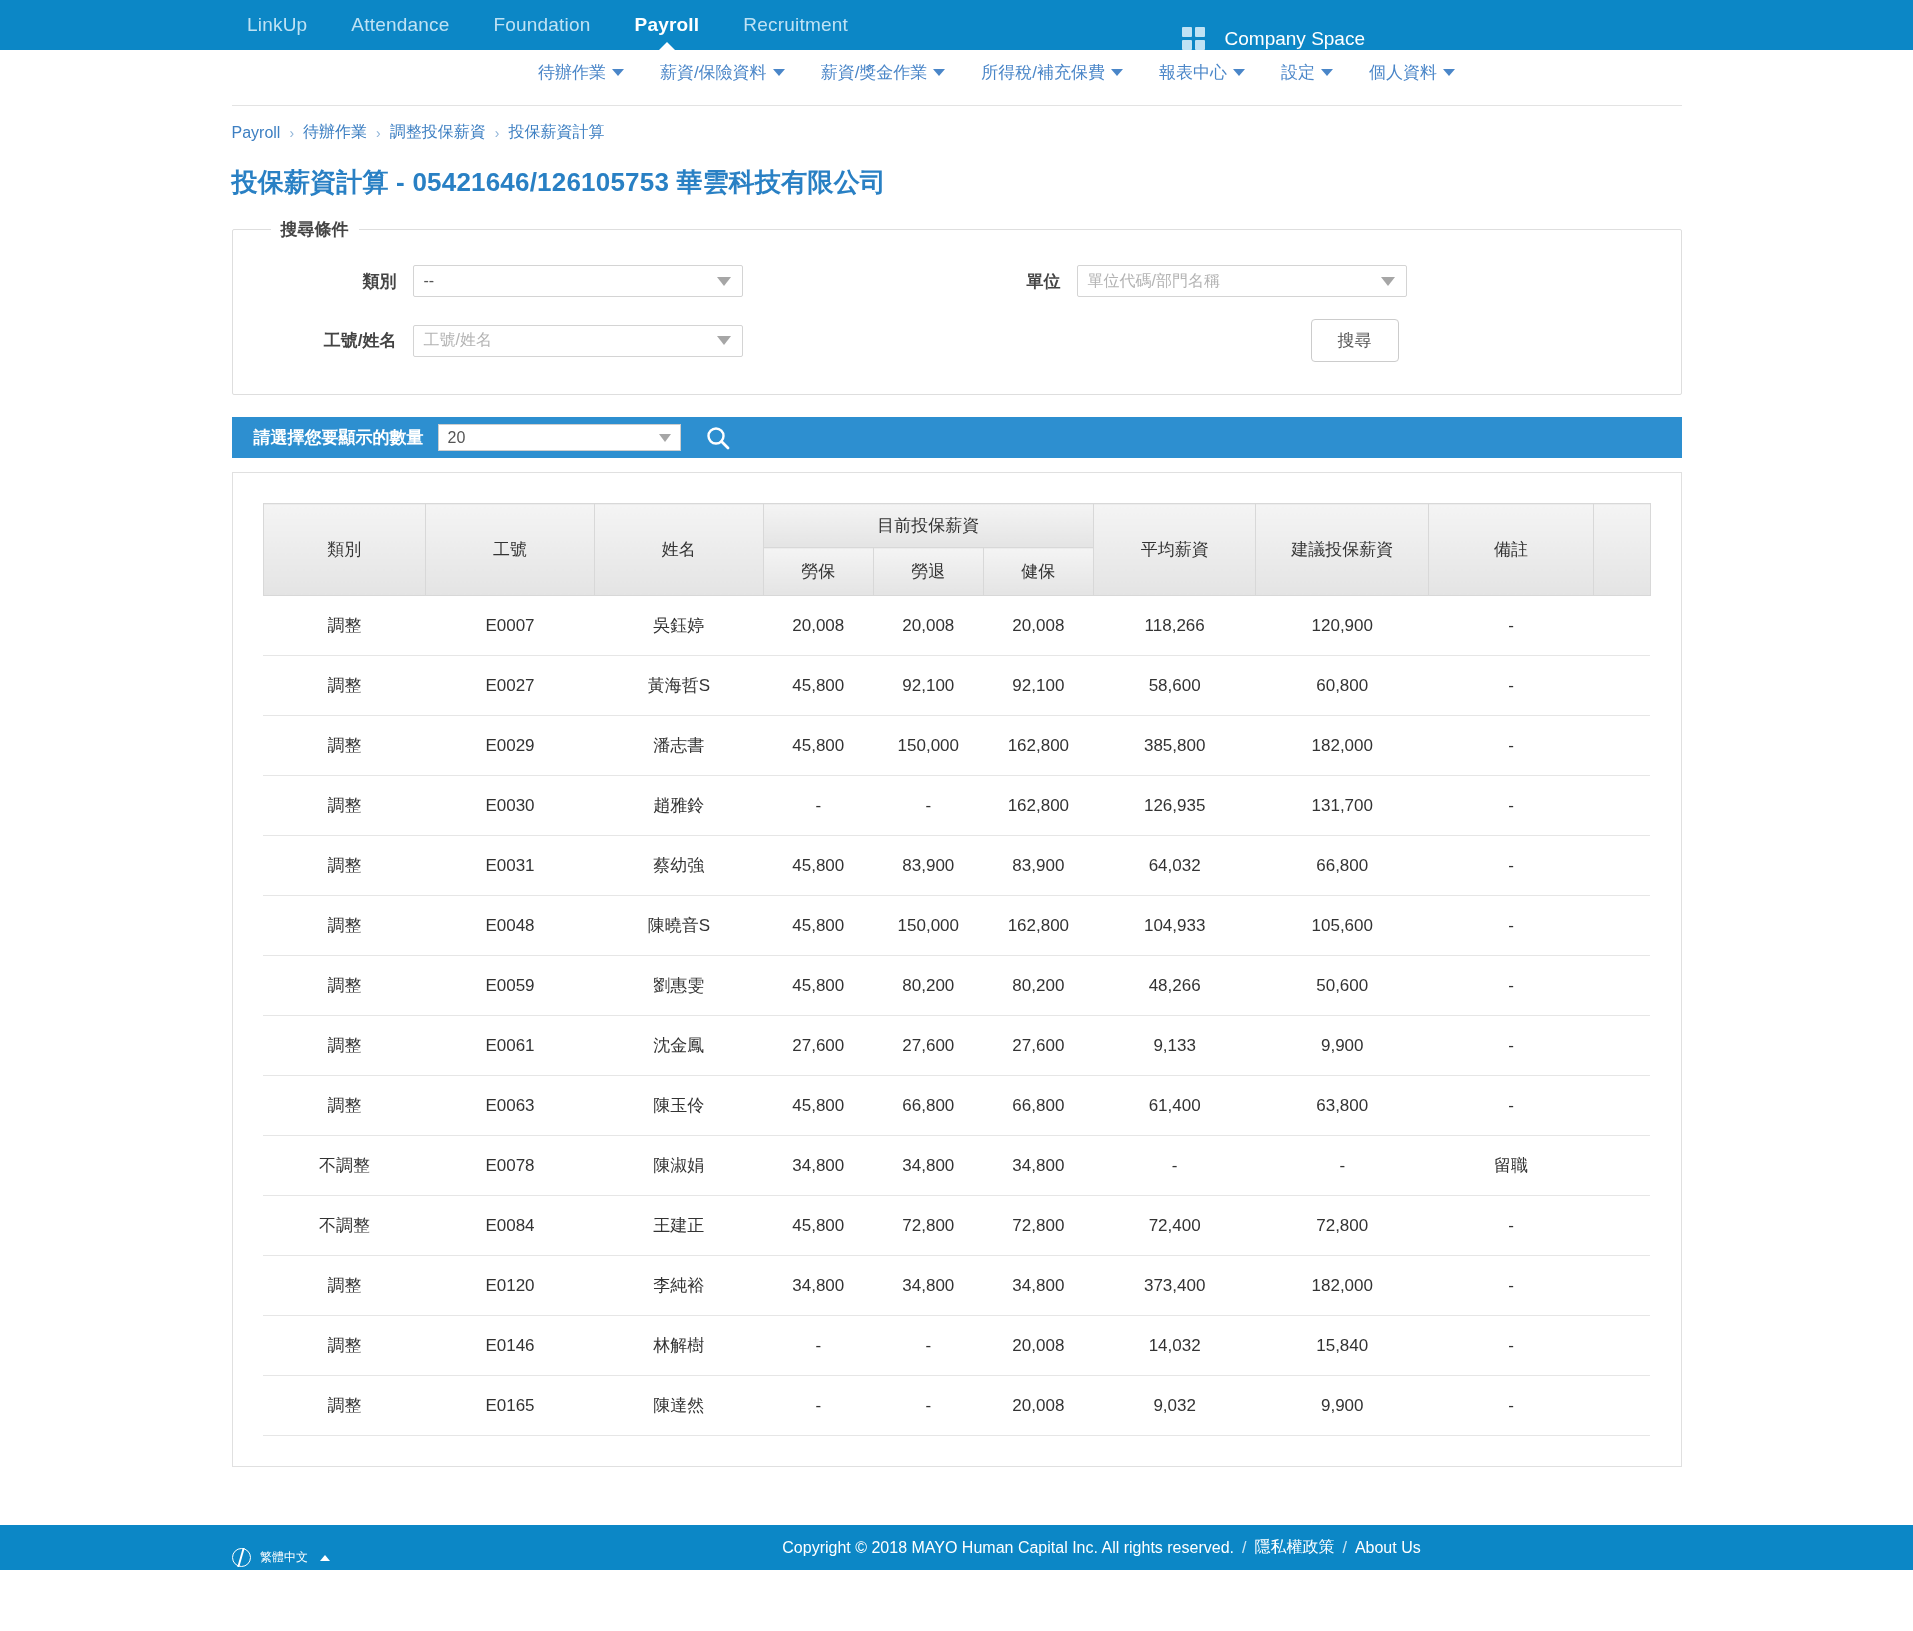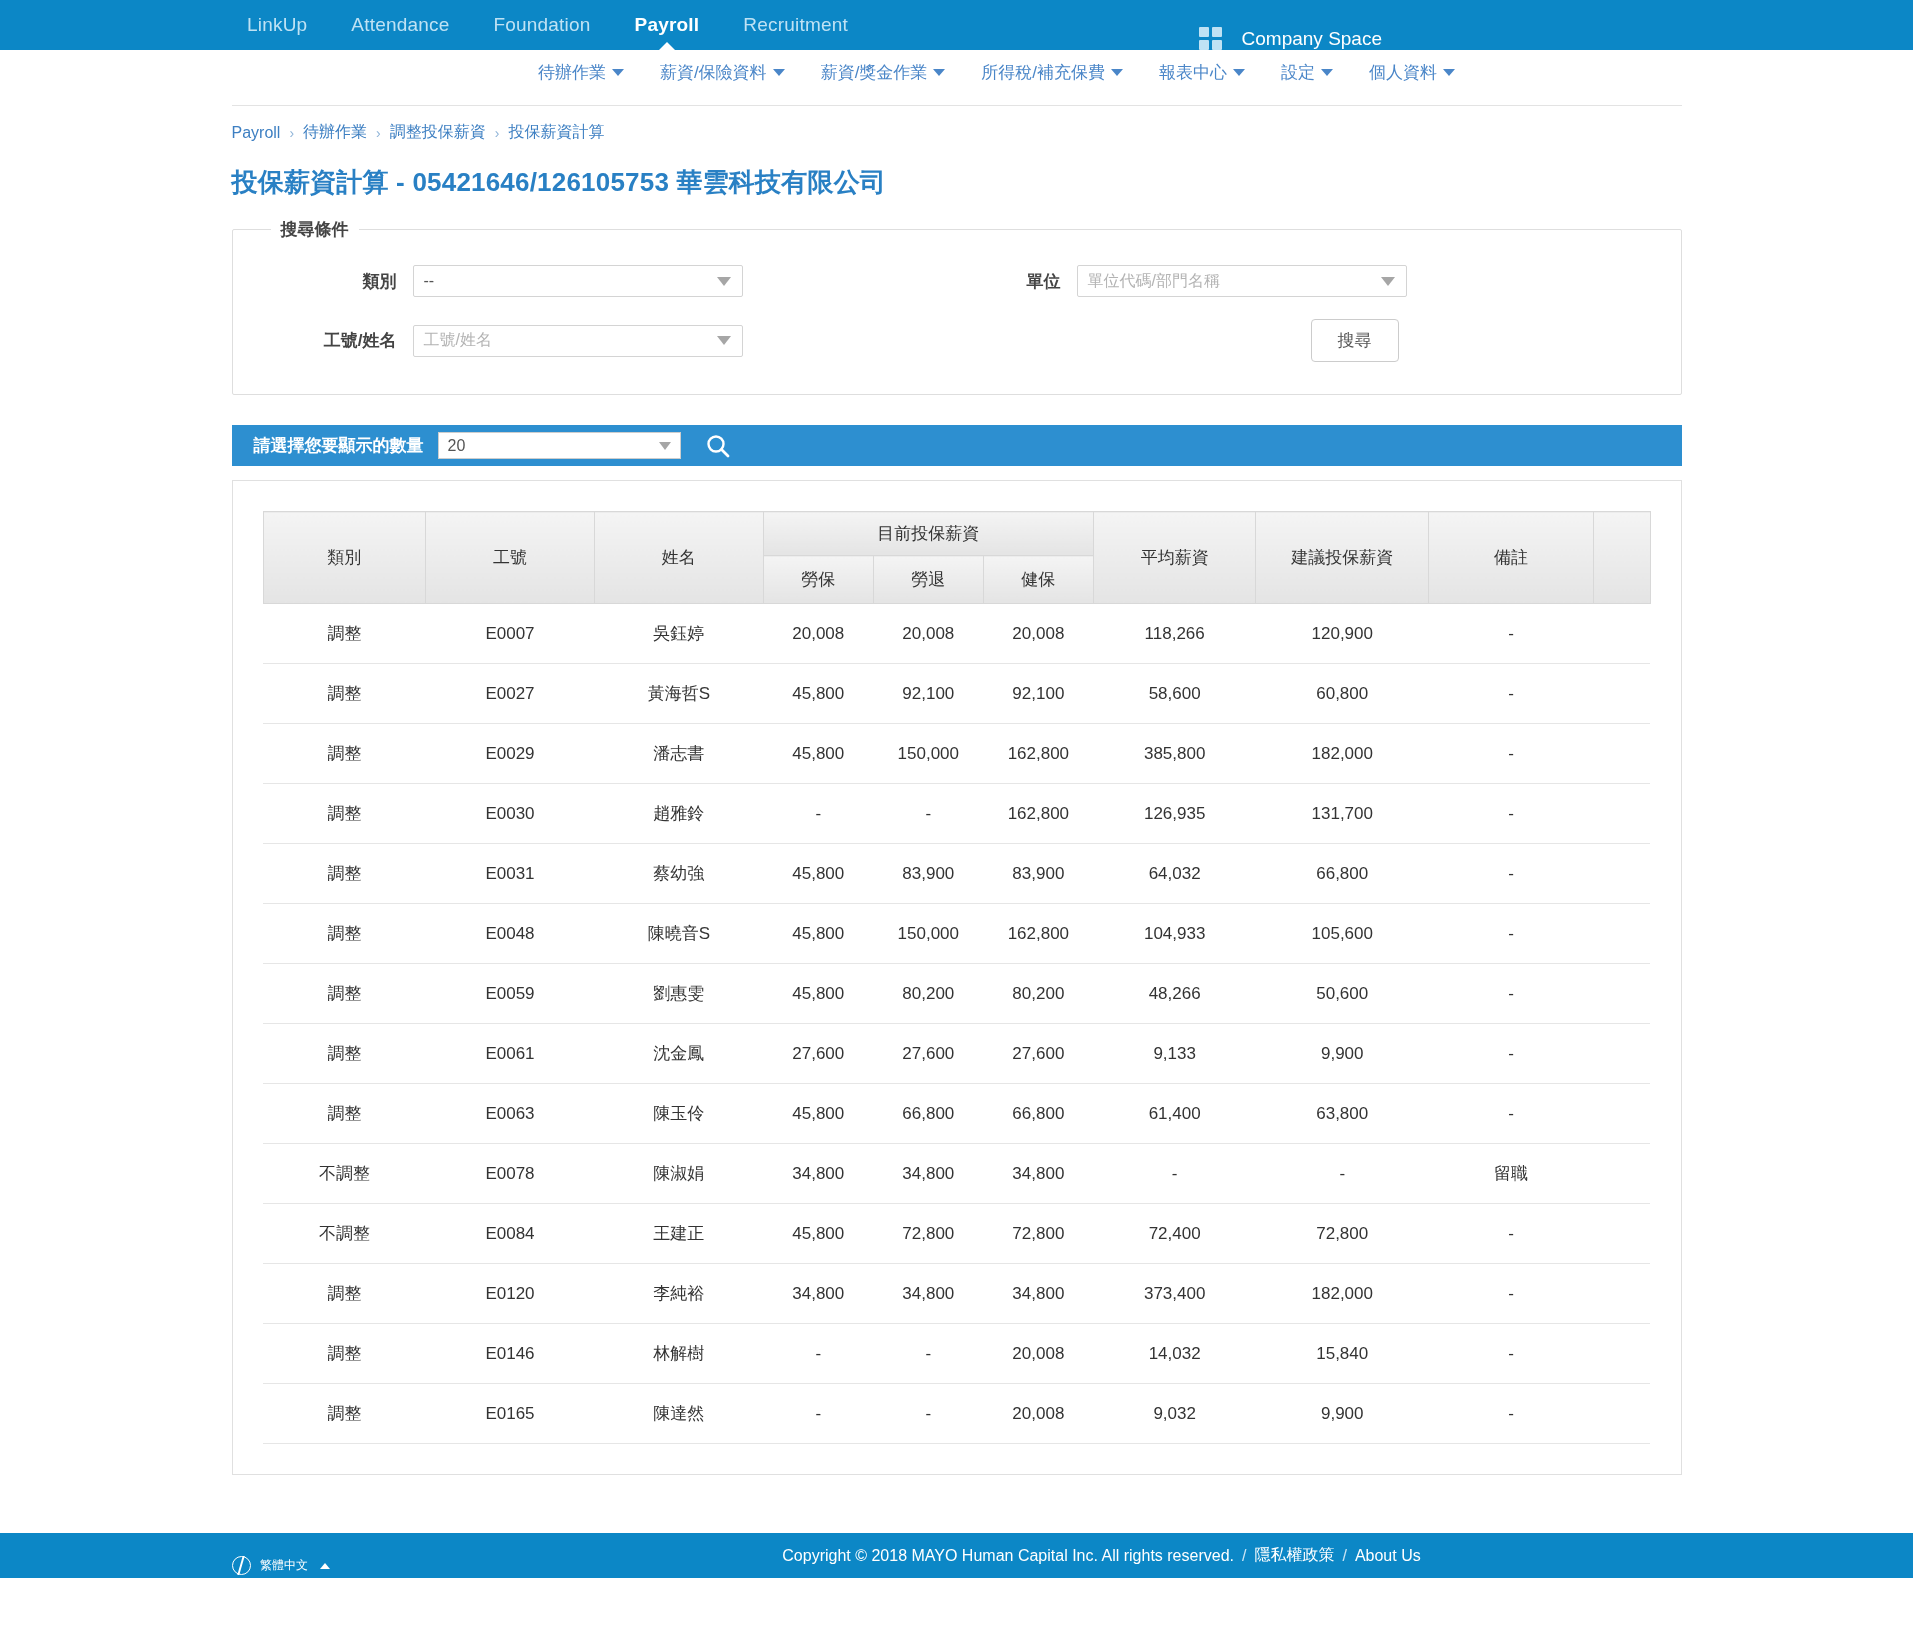--- a/index.html
+++ b/index.html
@@ -45,21 +45,21 @@
     position: absolute;
     left: 50%;
     bottom: -1px;
     transform: translateX(-50%);
     border-left: 9px solid transparent;
     border-right: 9px solid transparent;
     border-bottom: 9px solid #ffffff;
   }
   .company-space {
     position: absolute;
-    right: 531px;
+    right: 548px;
     display: flex;
     align-items: center;
     gap: 20px;
     cursor: pointer;
   }
   .grid-icon {
     display: grid;
     grid-template-columns: 10px 10px;
     grid-template-rows: 10px 10px;
     gap: 3px;
@@ -169,21 +169,21 @@
     border-radius: 4px;
     padding: 9px 26px;
     font-size: 17px;
     color: #555;
     cursor: pointer;
     font-family: inherit;
   }
 
   
   .bluebar {
-    margin-top: 30px;
+    margin-top: 22px;
     background: #2d8fd0;
     height: 41px;
     display: flex;
     align-items: center;
     padding-left: 22px;
     gap: 14px;
   }
   .bluebar-label { color: #fff; font-size: 17px; font-weight: bold; white-space: nowrap; }
   .count-select {
     position: relative;

